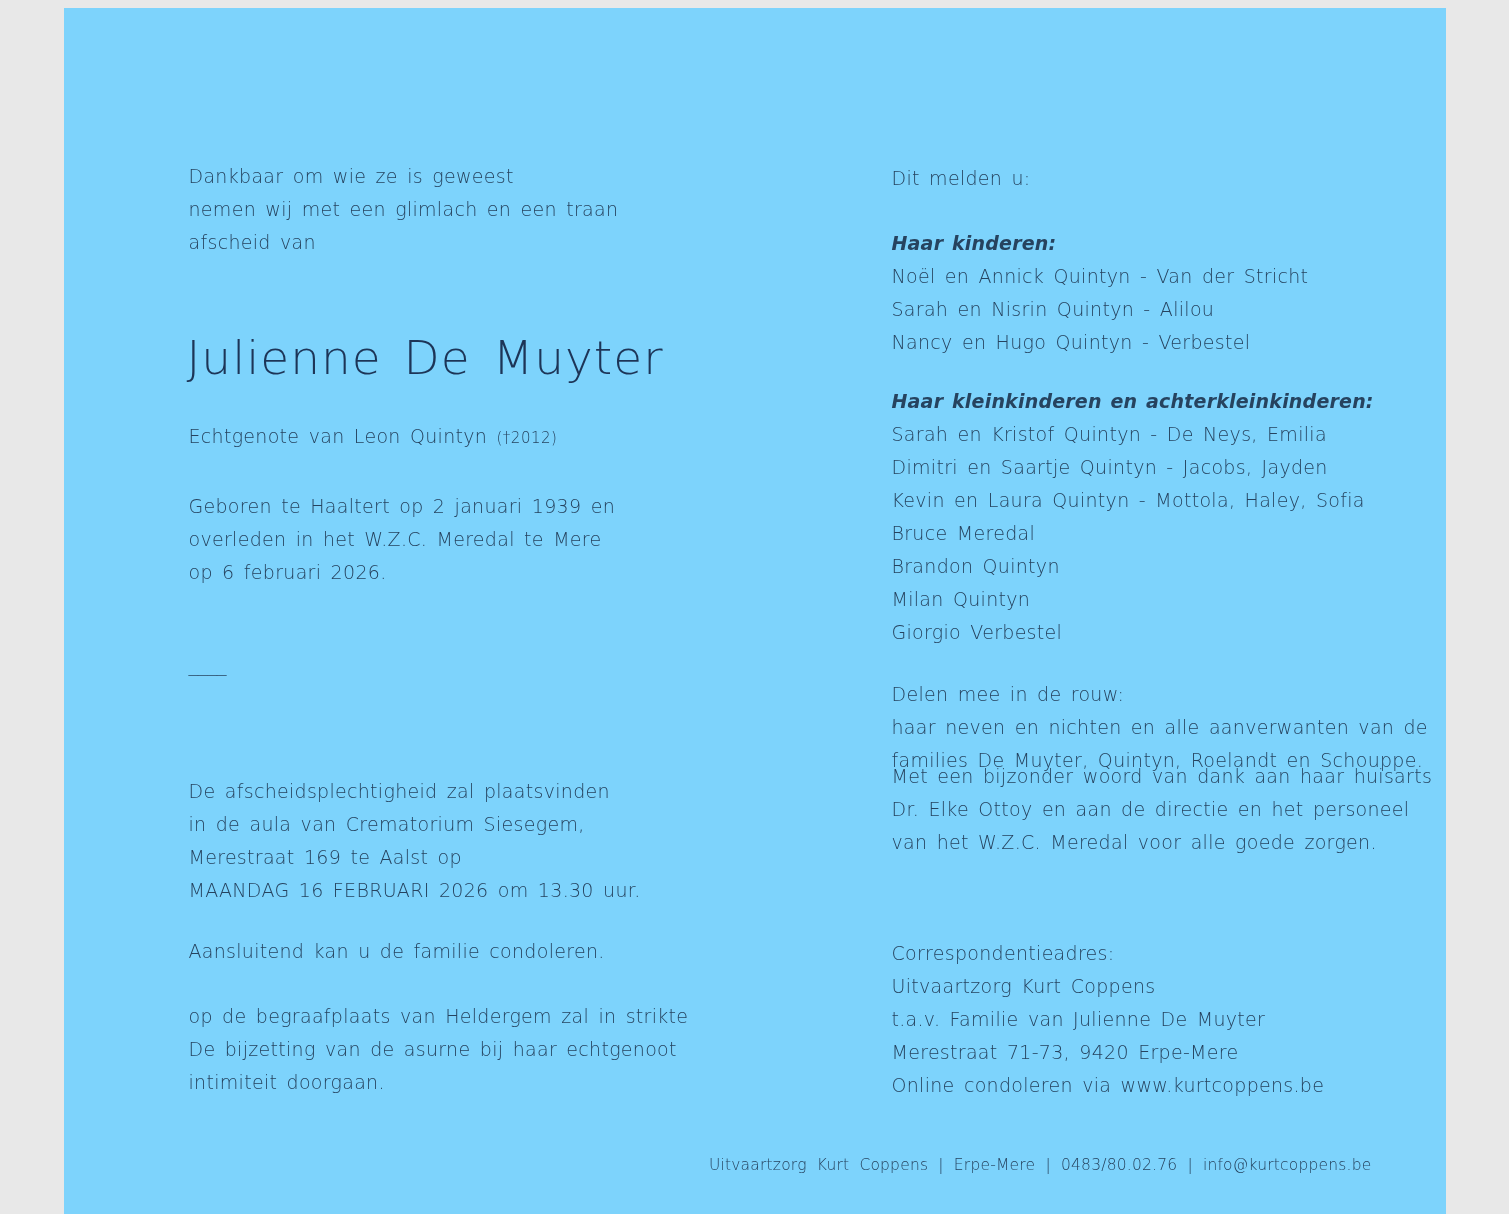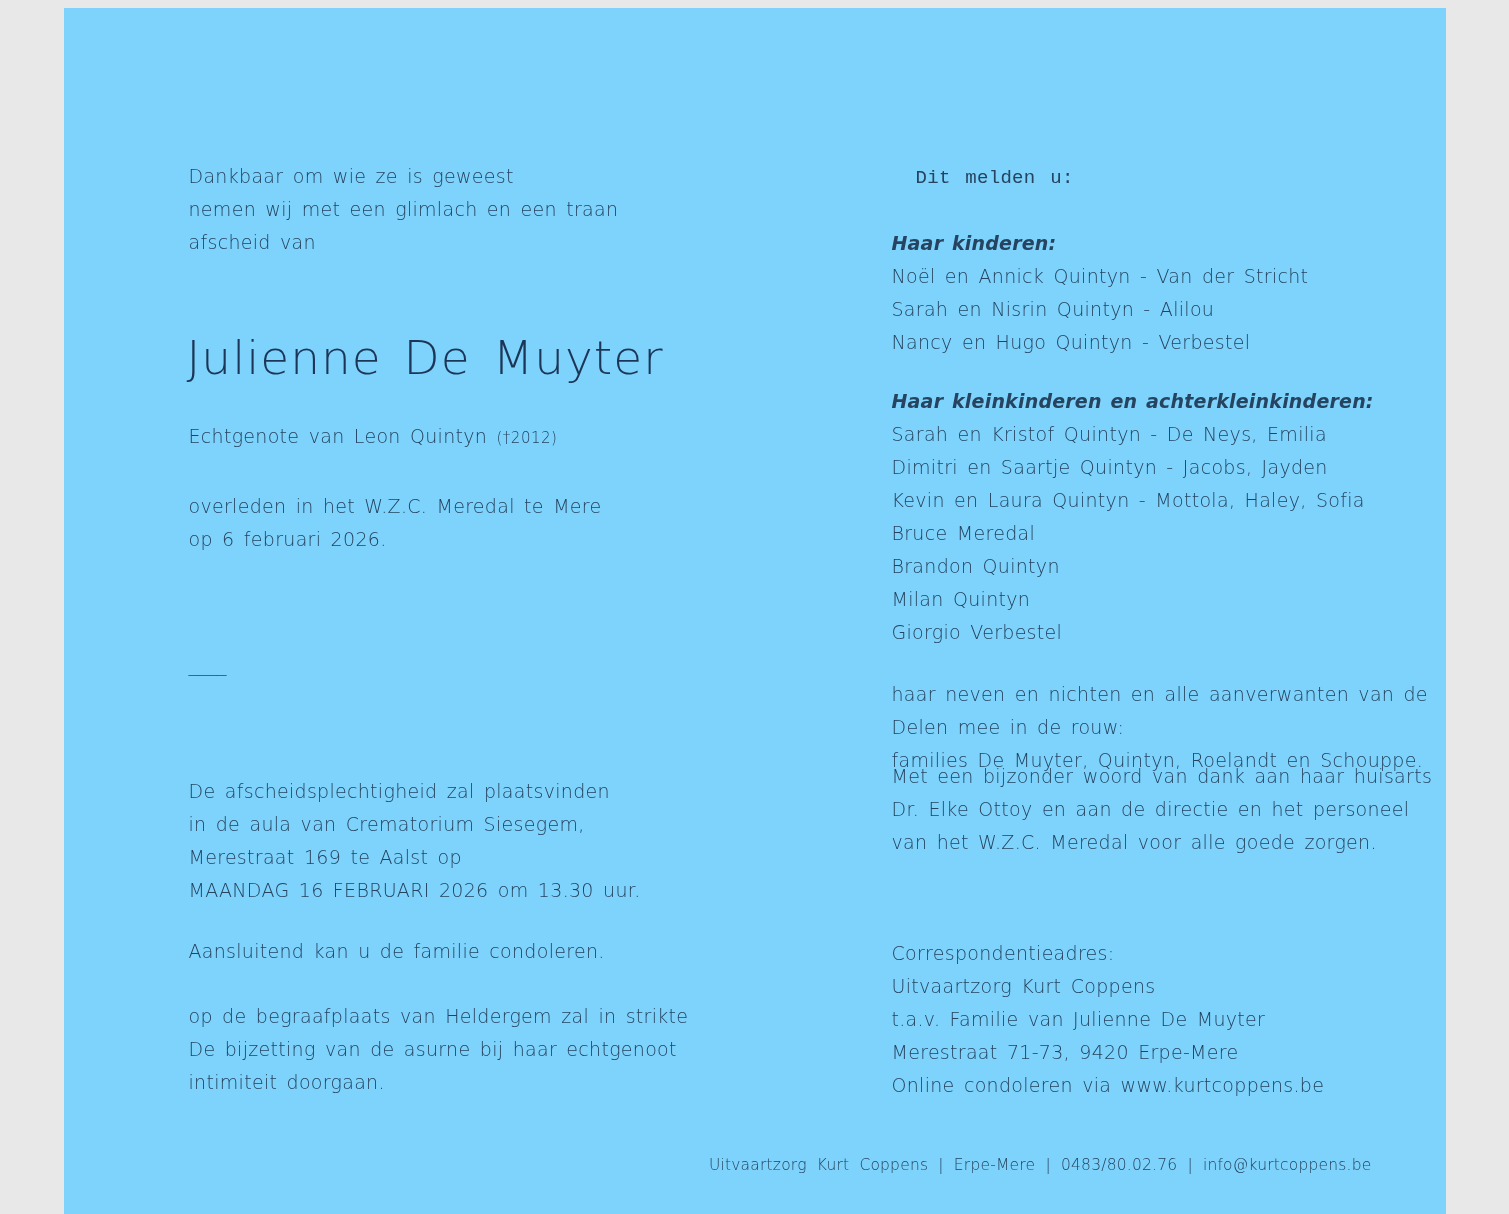--- a/index.html
+++ b/index.html
@@ -31,21 +31,21 @@
     color:#1d3557;font-weight:200;margin:0;
   }
   .b-spouse{left:125px;top:412px;}
   .death-year{font-size:15px;letter-spacing:.5px;}
   .b-birth{left:125px;top:482px;}
   .b-divider{left:125px;top:640px;letter-spacing:0;}
   .b-ceremony{left:125px;top:767px;}
   .b-condolence{left:125px;top:927px;}
   .b-burial{left:125px;top:992px;}
   
-  .b-announce{left:852px;top:154px;font-family:Liberation Mono, monospace;}
+  .b-announce{left:828px;top:154px;}
   .b-children{left:828px;top:219px;}
   .b-grandchildren{left:828px;top:377px;}
   .group-header{font-style:italic;font-weight:bold;letter-spacing:.2px;word-spacing:2px;}
   .b-mourning{left:828px;top:670px;}
   .b-thanks{left:828px;top:752px;}
   .b-correspondence{left:828px;top:929px;}
   .b-footer{
     right:74px;top:1146px;
     font-size:15.5px;line-height:22px;
     word-spacing:5px;letter-spacing:.2px;
@@ -64,20 +64,21 @@
   </div>
 
   <h1 class="block b-name">Julienne De Muyter</h1>
 
   <div class="block b-spouse">
     <span>Echtgenote van Leon Quintyn</span>
     <span class="death-year">(†2012)</span>
   </div>
 
   <div class="block b-birth">
+    <div>Geboren te Haaltert op 2 januari 1939 en</div>
     <div>overleden in het W.Z.C. Meredal te Mere</div>
     <div>op 6 februari 2026.</div>
   </div>
 
   <div class="block b-divider">____</div>
 
   <div class="block b-ceremony">
     <div>De afscheidsplechtigheid zal plaatsvinden</div>
     <div>in de aula van Crematorium Siesegem,</div>
     <div>Merestraat 169 te Aalst op</div>
@@ -106,22 +107,22 @@
     <div>Sarah en Kristof Quintyn - De Neys, Emilia</div>
     <div>Dimitri en Saartje Quintyn - Jacobs, Jayden</div>
     <div>Kevin en Laura Quintyn - Mottola, Haley, Sofia</div>
     <div>Bruce Meredal</div>
     <div>Brandon Quintyn</div>
     <div>Milan Quintyn</div>
     <div>Giorgio Verbestel</div>
   </div>
 
   <div class="block b-mourning">
+    <div>Delen mee in de rouw:</div>
     <div>haar neven en nichten en alle aanverwanten van de</div>
-    <div>Delen mee in de rouw:</div>
     <div>families De Muyter, Quintyn, Roelandt en Schouppe.</div>
   </div>
 
   <div class="block b-thanks">
     <div>Met een bijzonder woord van dank aan haar huisarts</div>
     <div>Dr. Elke Ottoy en aan de directie en het personeel</div>
     <div>van het W.Z.C. Meredal voor alle goede zorgen.</div>
   </div>
 
   <div class="block b-correspondence">

